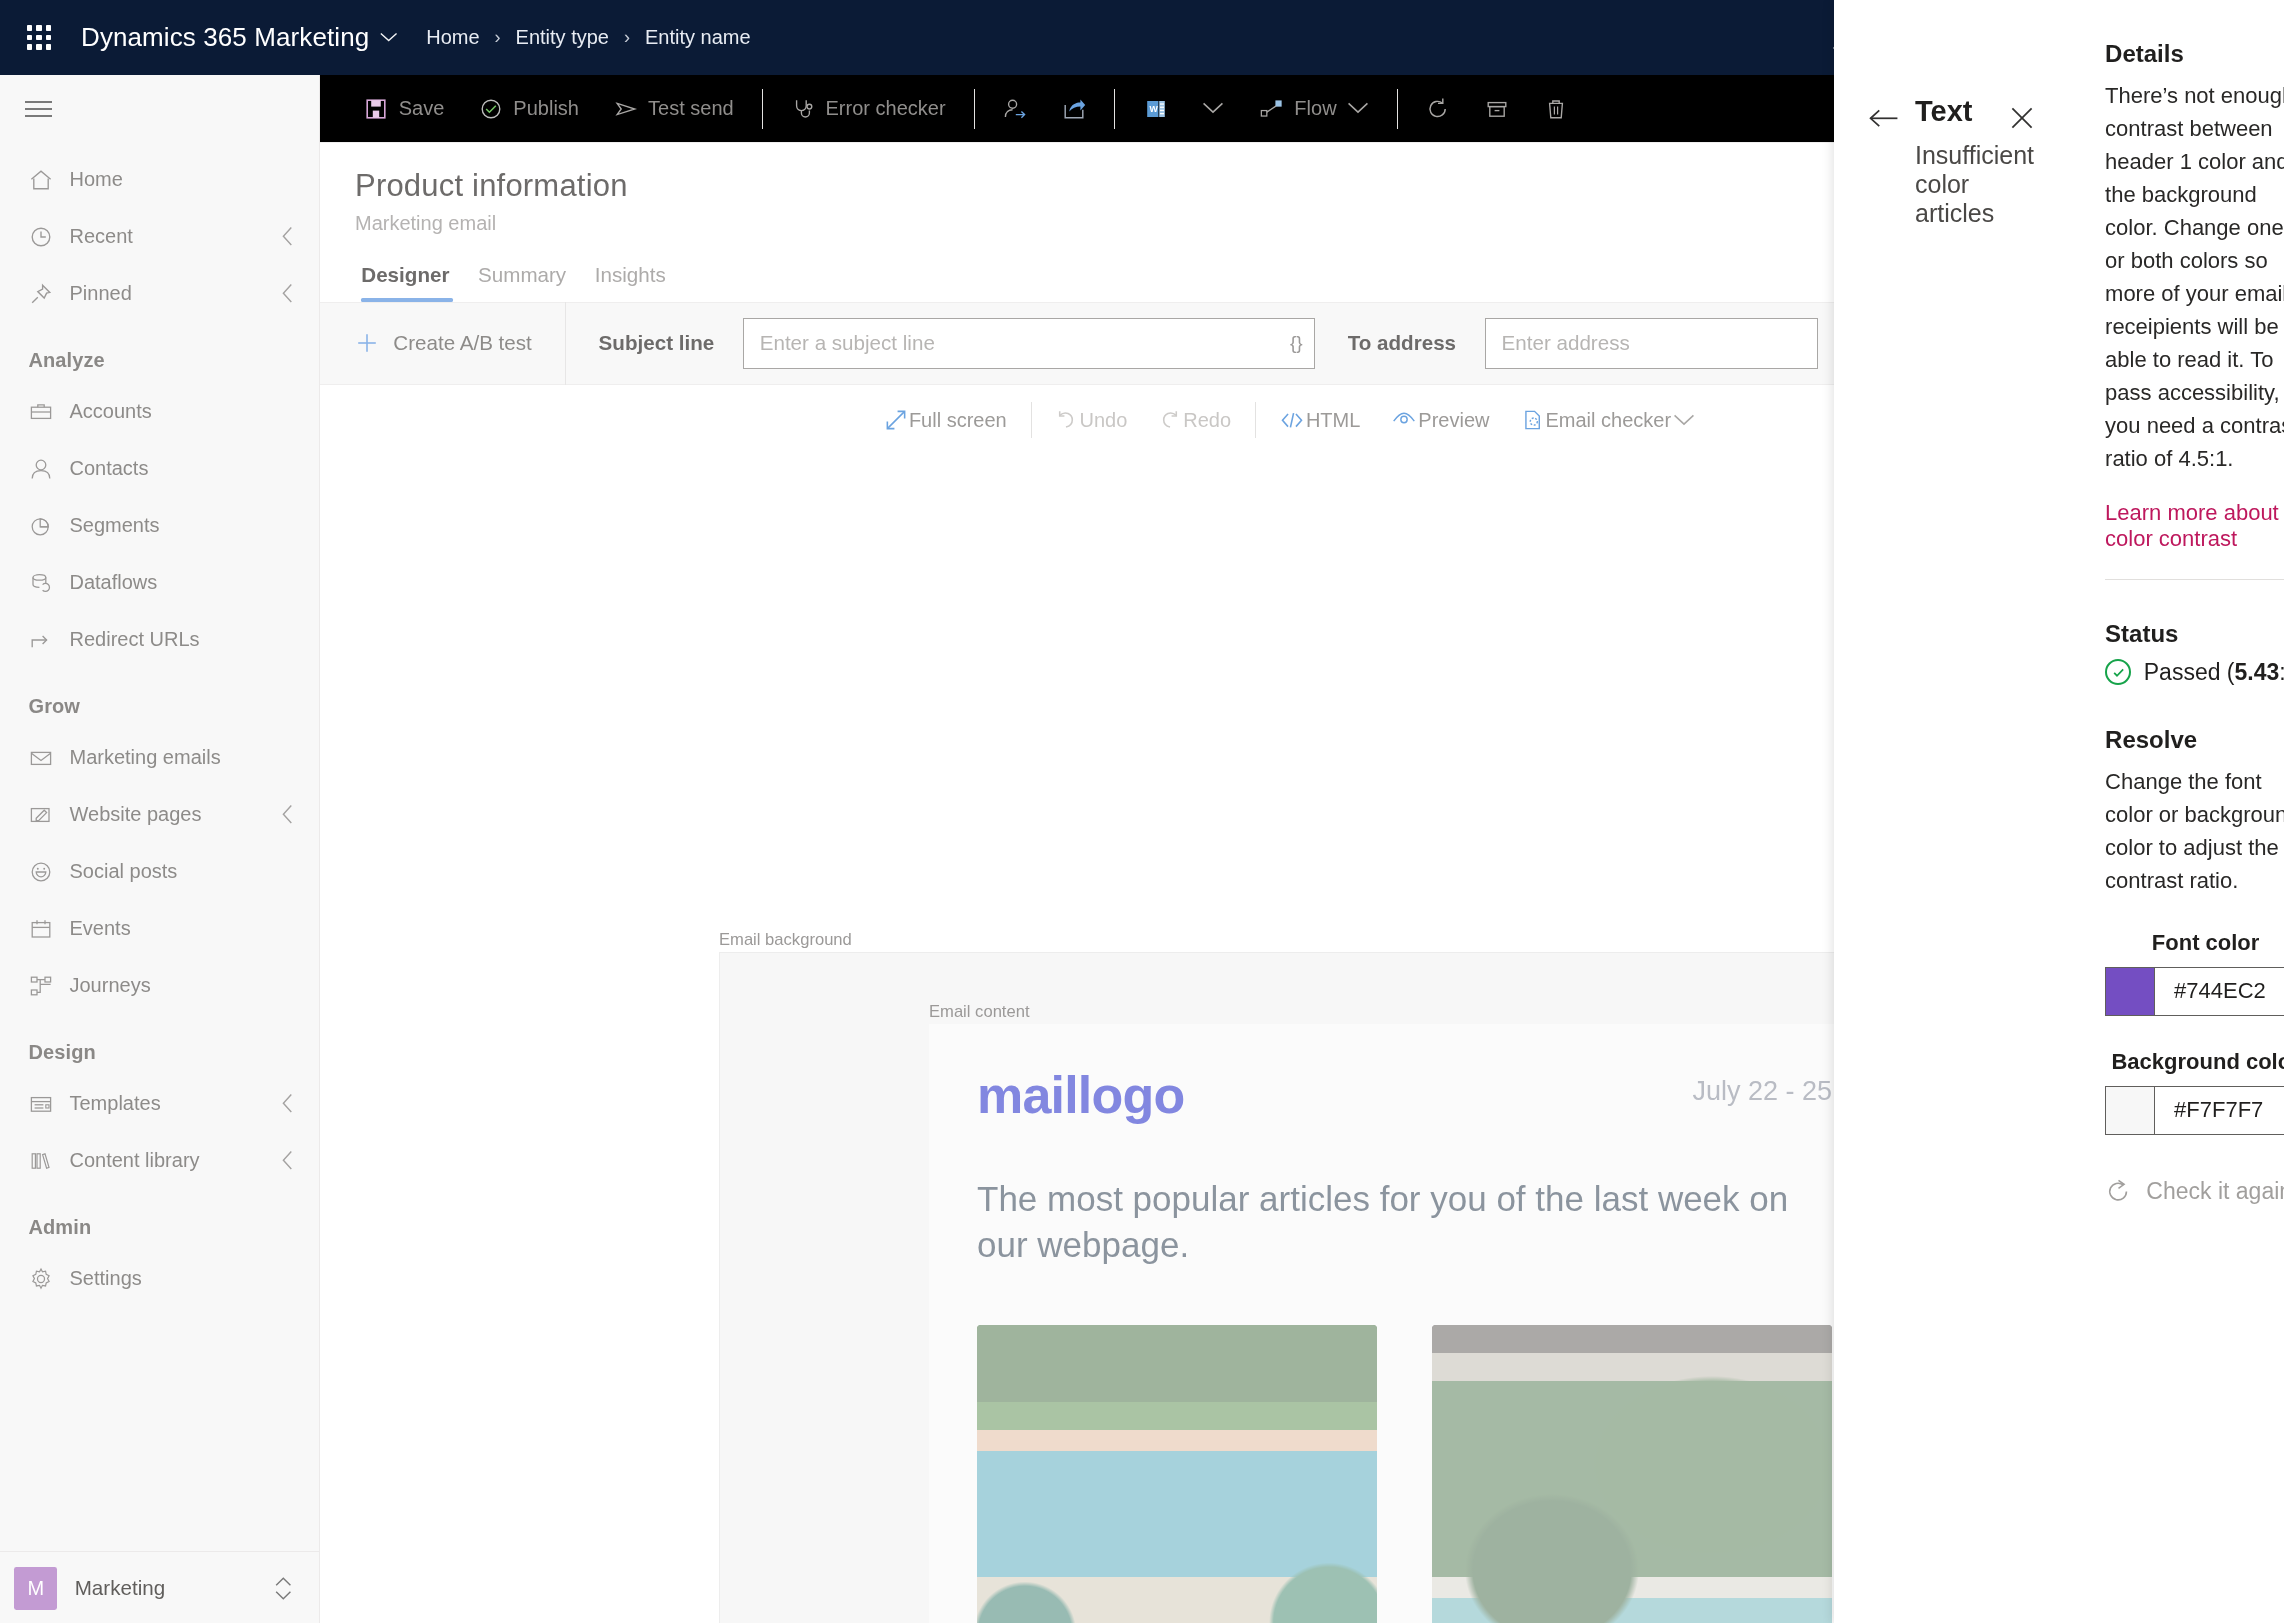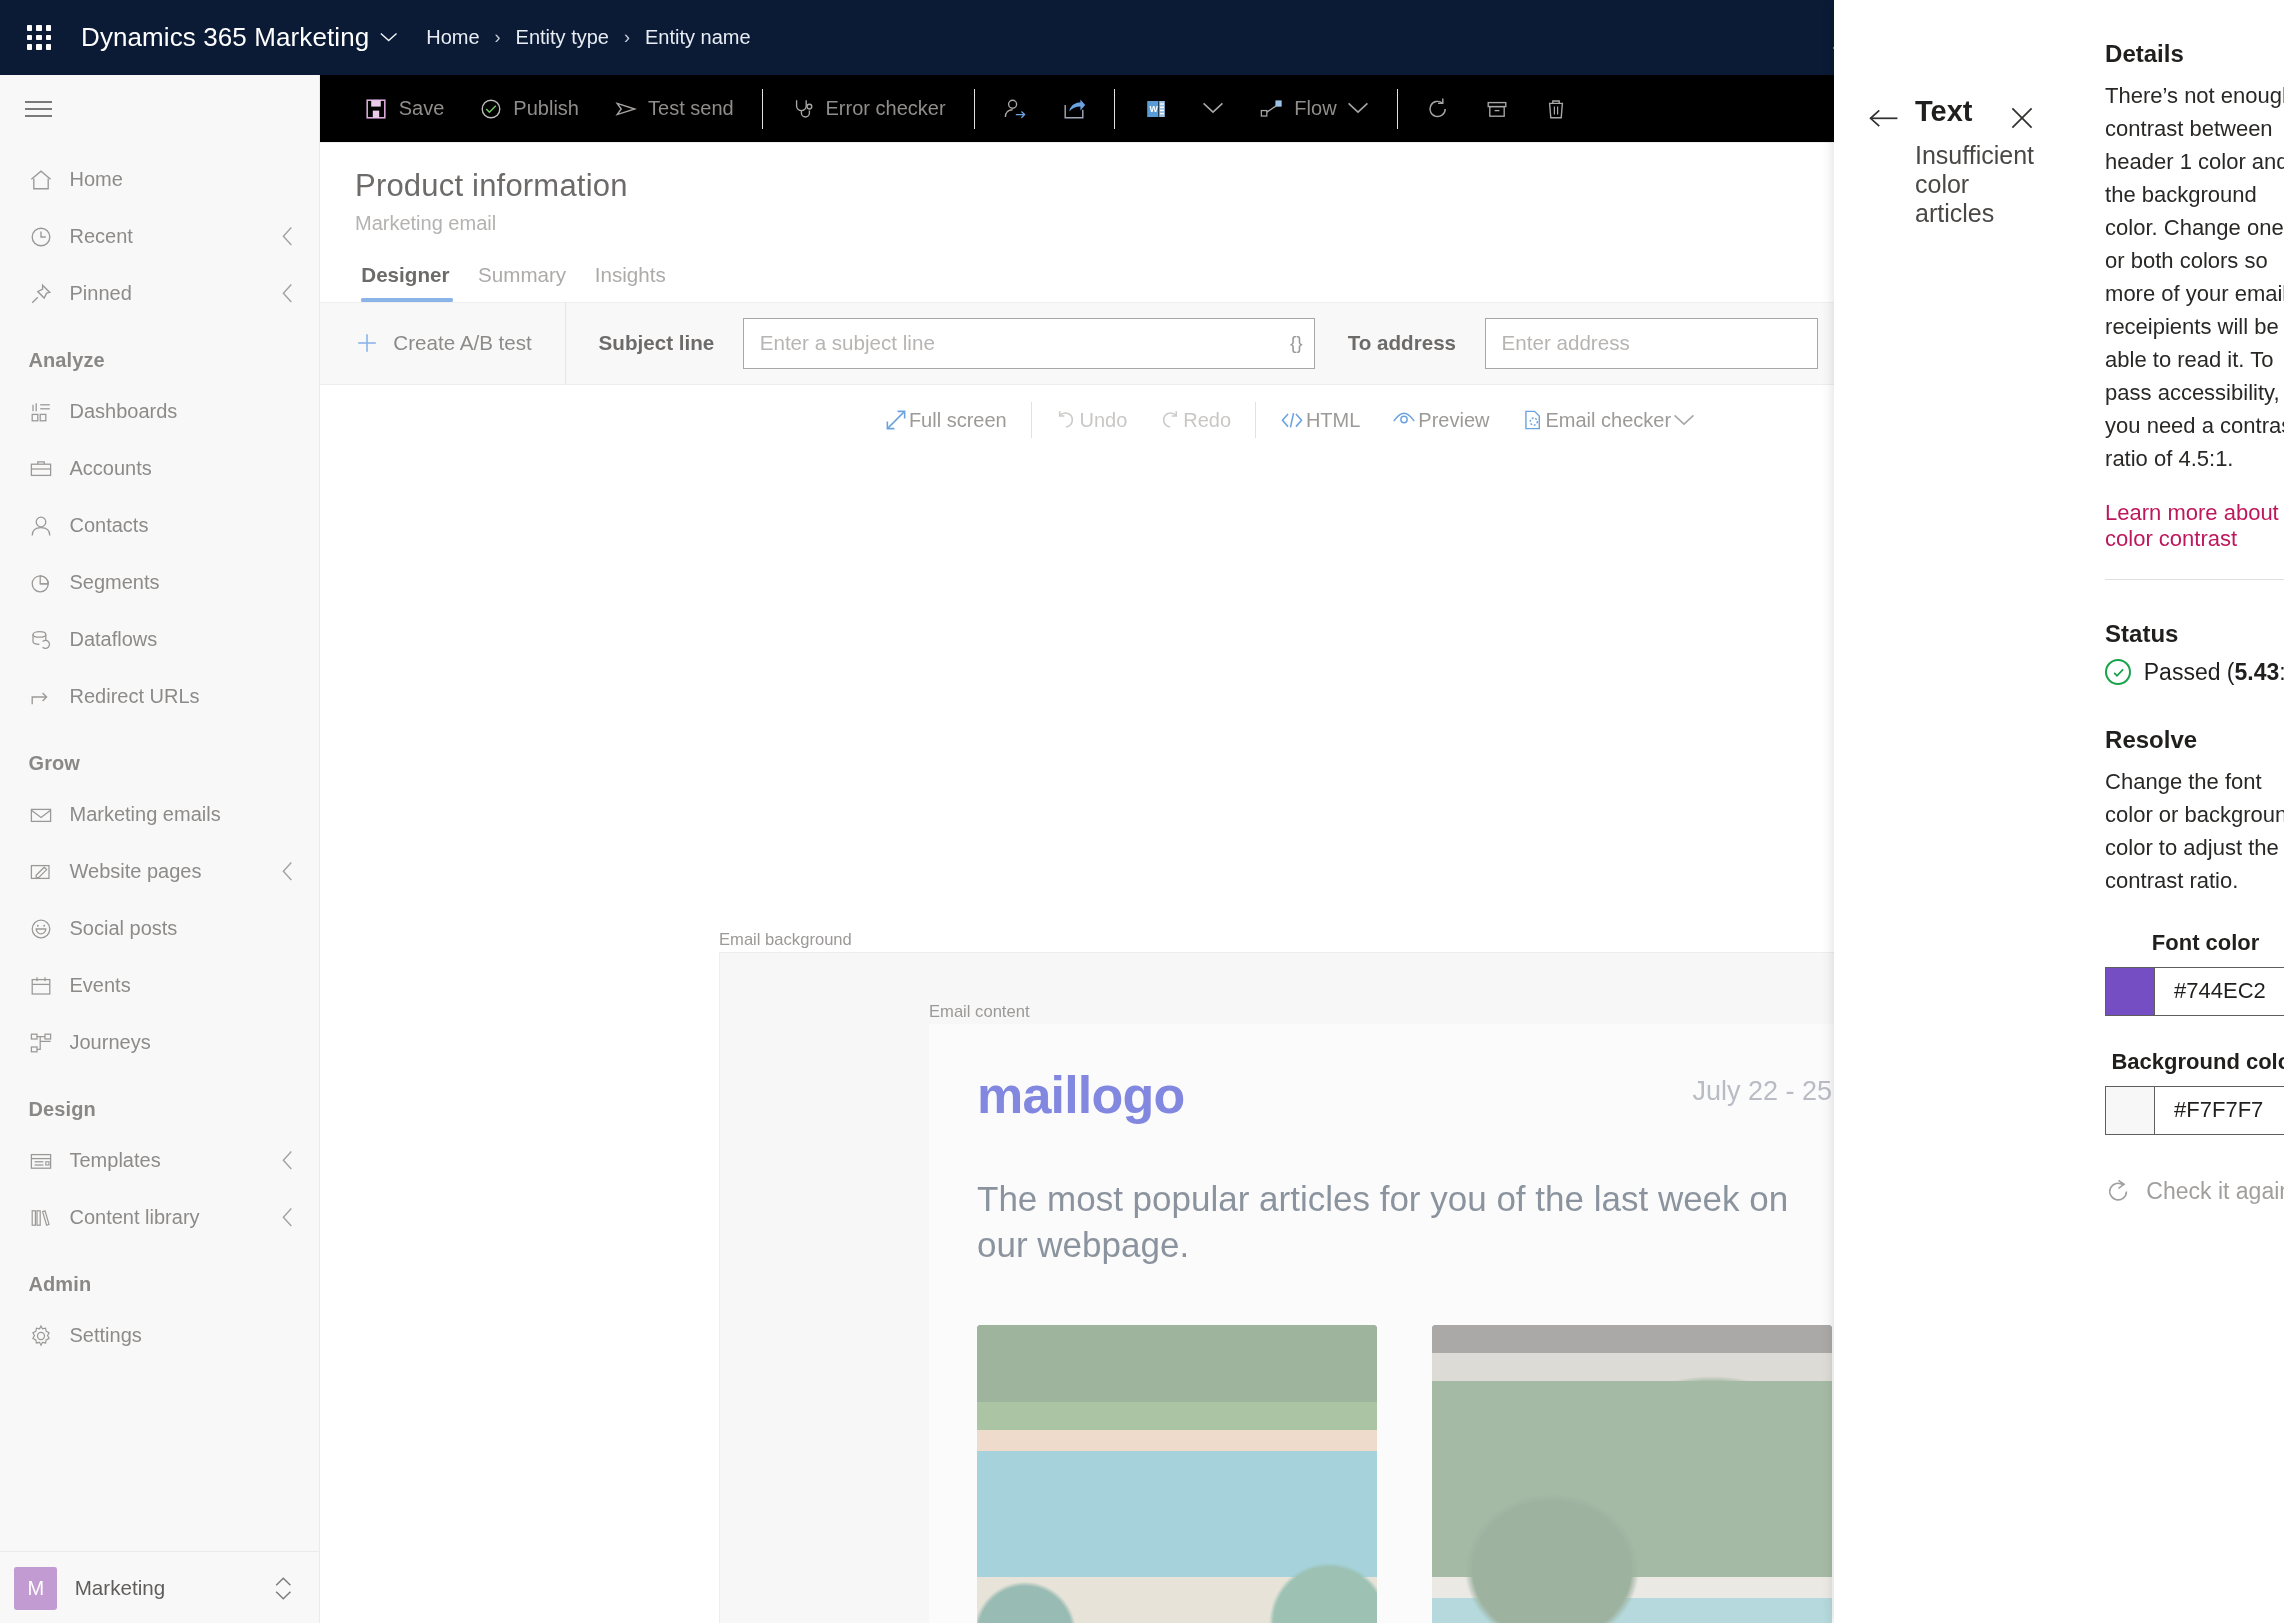--- a/index.html
+++ b/index.html
@@ -350,33 +350,20 @@
           <svg width="12.7" height="20.6" viewBox="0 0 16 26">
               <path d="M13 2L3 13l10 11" stroke="#9b9998" stroke-width="1.8" fill="none"></path>
             </svg>
         </span>
       </div>
 
       <div class="nav-group">Analyze</div>
       <div class="nav-item">
         <span class="nav-icon">
           <svg width="24" height="24" viewBox="0 0 30 30">
-              <rect x="4" y="18" width="7" height="8" stroke="#9b9998" stroke-width="1.6" fill="none"></rect>
-              <rect x="14" y="18" width="7" height="8" stroke="#9b9998" stroke-width="1.6" fill="none"></rect>
-              <line x1="5" y1="6" x2="5" y2="14" stroke="#9b9998" stroke-width="1.6"></line>
-              <line x1="9" y1="4" x2="9" y2="14" stroke="#9b9998" stroke-width="1.6"></line>
-              <line x1="14" y1="6" x2="26" y2="6" stroke="#9b9998" stroke-width="1.6"></line>
-              <line x1="14" y1="11" x2="26" y2="11" stroke="#9b9998" stroke-width="1.6"></line>
-            </svg>
-        </span>
-        <span class="nav-label">Dashboards</span>
-      </div>
-      <div class="nav-item">
-        <span class="nav-icon">
-          <svg width="24" height="24" viewBox="0 0 30 30">
               <rect x="3" y="9" width="24" height="14" stroke="#9b9998" stroke-width="1.6" fill="none"></rect>
               <path d="M11 9V6h8v3" stroke="#9b9998" stroke-width="1.6" fill="none"></path>
               <line x1="3" y1="15" x2="27" y2="15" stroke="#9b9998" stroke-width="1.6"></line>
             </svg>
         </span>
         <span class="nav-label">Accounts</span>
       </div>
       <div class="nav-item">
         <span class="nav-icon">
           <svg width="24" height="24" viewBox="0 0 30 30">

